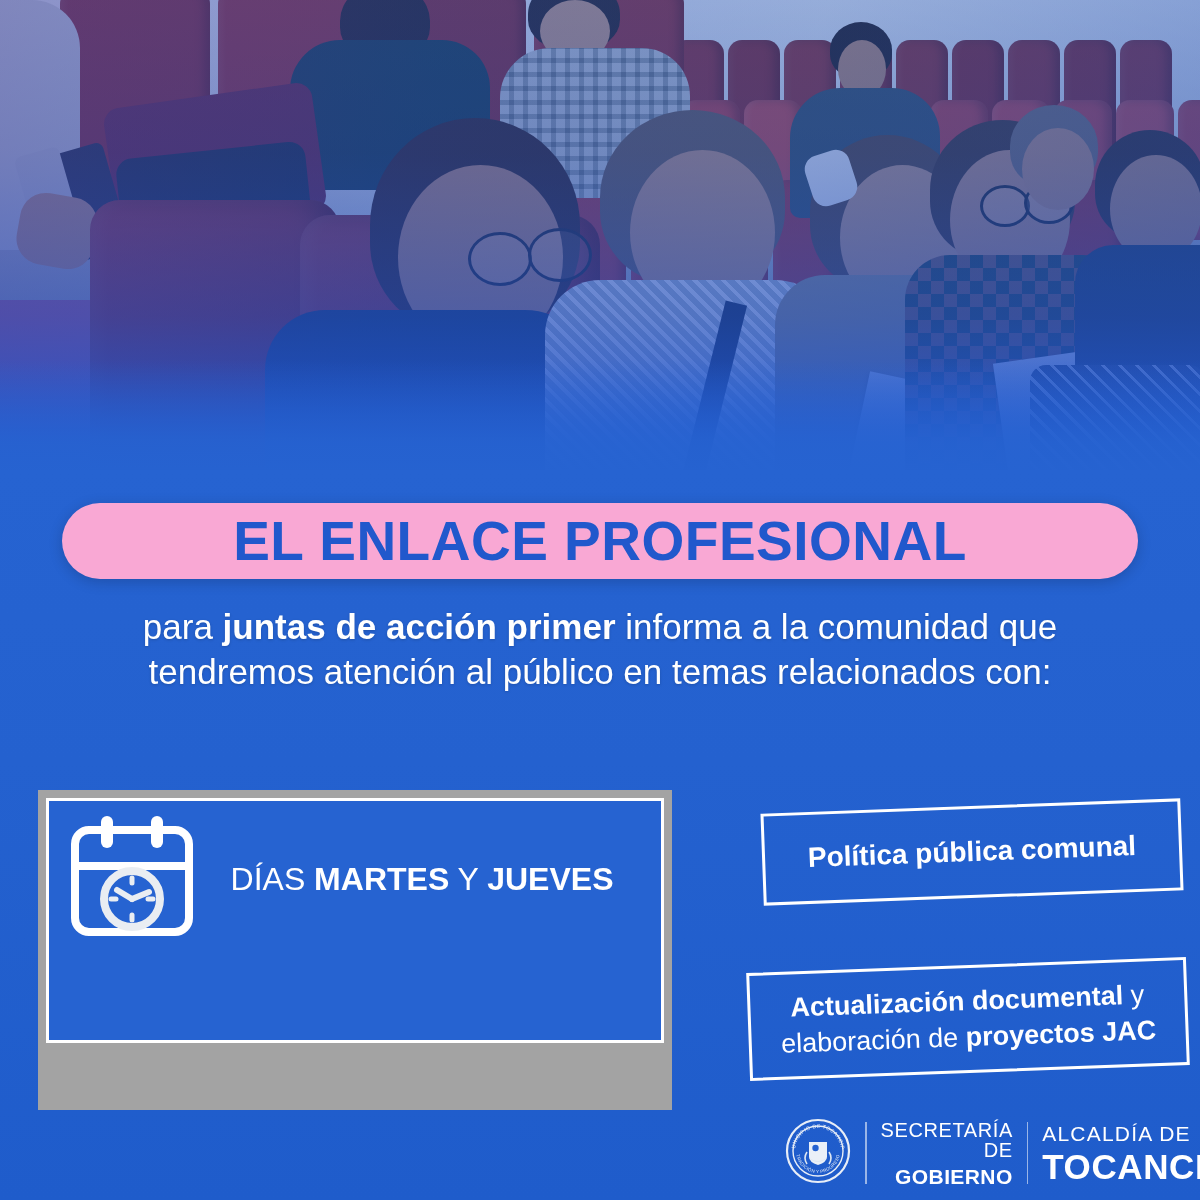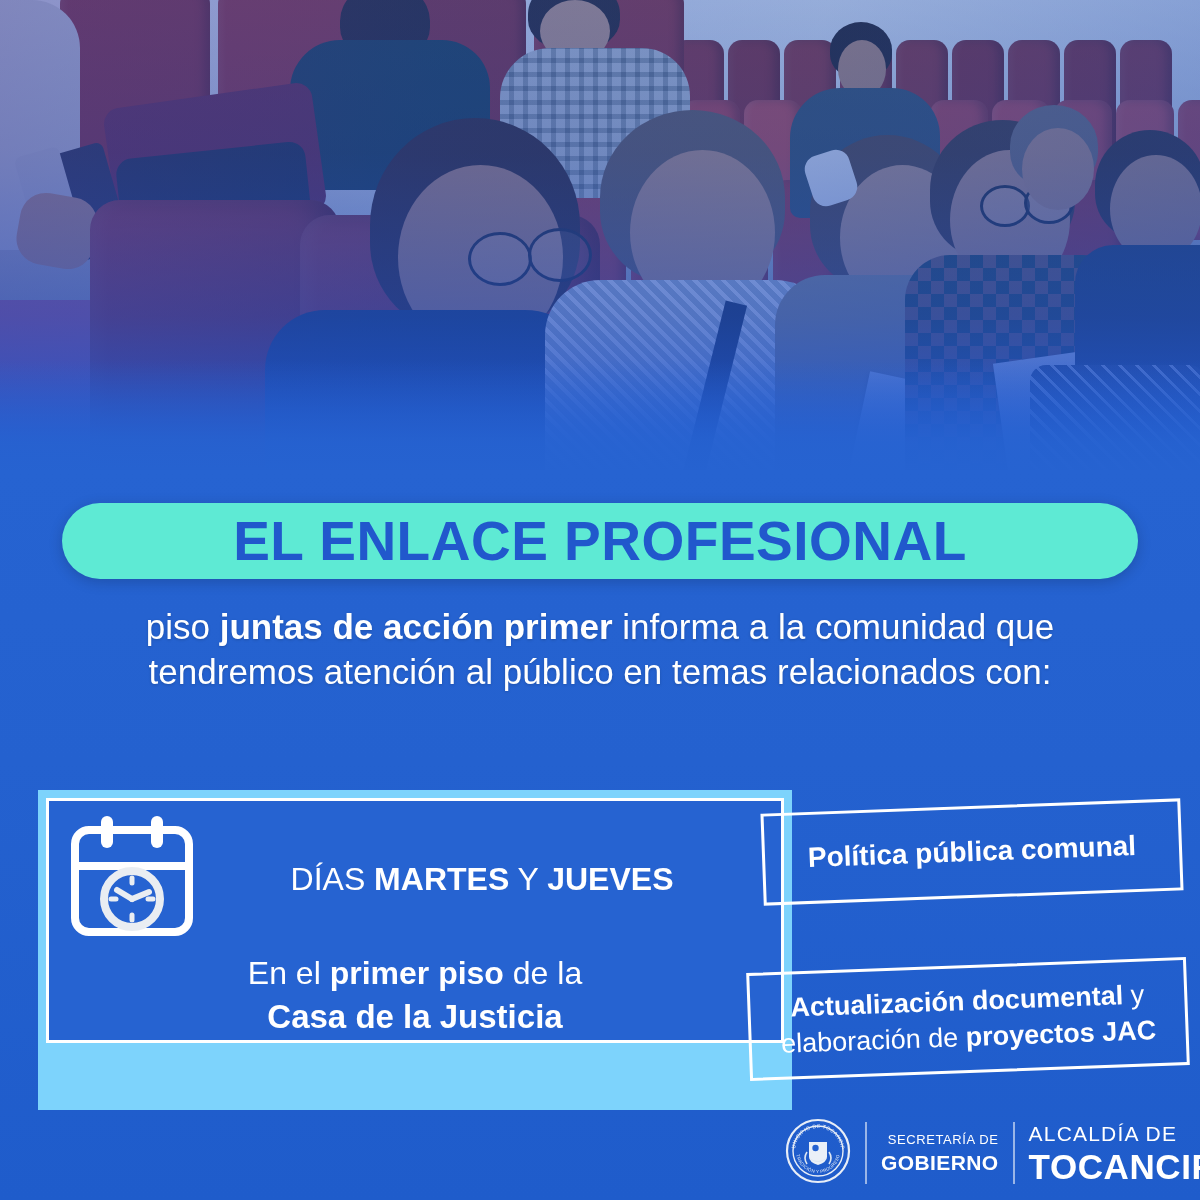--- a/index.html
+++ b/index.html
@@ -91,21 +91,21 @@
   .body-bg {
     position: absolute; left: 0; top: 470px; width: 1200px; height: 730px;
     background: linear-gradient(180deg, #2663d1 0%, #2461cf 40%, #1f5ccb 100%);
   }
 
   
   .title-pill {
     position: absolute;
     left: 62px; top: 503px;
     width: 1076px; height: 76px;
-    background: #5eead4;
+    background: #f9a8d4;
     border-radius: 40px;
     display: flex; align-items: center; justify-content: center;
     box-shadow: 0 3px 14px rgba(0,0,0,.18);
   }
   .title-pill .t {
     color: #2158cc;
     font-size: 55px;
     font-weight: 700;
     letter-spacing: .5px;
     white-space: nowrap;
@@ -121,22 +121,22 @@
     line-height: 45px;
     font-weight: 400;
     text-shadow: 0 1px 3px rgba(0,0,0,.18);
   }
   .subtitle b { font-weight: 700; }
 
   
   .sched-outer {
     position: absolute;
     left: 38px; top: 790px;
-    width: 754px; height: 320px;
-    background: #7dd3fc;
+    width: 634px; height: 320px;
+    background: #a3a3a3;
     padding: 0;
     box-sizing: border-box;
   }
   .sched-inner {
     position: absolute;
     left: 8px; top: 8px; right: 8px;
     height: 245px;
     background: #2663d1;
     border: 3px solid #ffffff;
     box-sizing: border-box;
@@ -192,21 +192,21 @@
 
   
   .footer {
     position: absolute;
     left: 785px; top: 1118px;
     display: flex; align-items: center; gap: 14px;
   }
   .seal { flex: 0 0 auto; }
   .divider-v { width: 2px; height: 62px; background: rgba(255,255,255,.55); }
   .sec-block { color: #ffffff; text-align: right; line-height: 1; }
-  .sec-block .l1 { font-size: 13px; font-weight: 400; letter-spacing: .6px; }
+  .sec-block .l1 { font-size: 20px; font-weight: 400; letter-spacing: .6px; }
   .sec-block .l2 { font-size: 21px; font-weight: 700; letter-spacing: .4px; margin-top: 6px; }
   .alc-block { color: #ffffff; line-height: 1; }
   .alc-block .l1 { font-size: 21px; font-weight: 400; letter-spacing: 1.2px; }
   .alc-block .l2 { font-size: 35px; font-weight: 700; letter-spacing: .6px; margin-top: 5px; }
 </style>
 </head>
 <body>
 
 <div id="poster">
 
@@ -349,21 +349,21 @@
     <div class="photo-bottomfade"></div>
   </div>
 
   <div class="body-bg"></div>
 
   <div class="title-pill">
     <div class="t">EL ENLACE PROFESIONAL</div>
   </div>
 
   <div class="subtitle">
-    <span>piso </span><b>juntas de acción primer</b><span> informa a la comunidad que tendremos atención al público en temas relacionados con:</span>
+    <span>para </span><b>juntas de acción primer</b><span> informa a la comunidad que tendremos atención al público en temas relacionados con:</span>
   </div>
 
   <div class="sched-outer">
     <div class="sched-inner">
 
       <div class="sched-row1">
         <div class="cal-icon">
           <svg width="130" height="126" viewBox="0 0 130 126" fill="none" xmlns="http://www.w3.org/2000/svg">
             <rect x="8" y="16" width="114" height="102" rx="14" stroke="#ffffff" stroke-width="8"></rect>
             <line x1="8" y1="52" x2="122" y2="52" stroke="#ffffff" stroke-width="8"></line>
@@ -376,24 +376,20 @@
             <line x1="81" y1="85" x2="86" y2="85" stroke="#e9edf2" stroke-width="5" stroke-linecap="round"></line>
             <line x1="65" y1="85" x2="50" y2="76" stroke="#e9edf2" stroke-width="6" stroke-linecap="round"></line>
             <line x1="65" y1="85" x2="82" y2="78" stroke="#e9edf2" stroke-width="6" stroke-linecap="round"></line>
           </svg>
         </div>
         <div class="sched-times">
           <div class="line"><span>DÍAS </span><b>MARTES</b><span> Y </span><b>JUEVES</b></div>
         </div>
       </div>
 
-      <div class="sched-place">
-        <div class="l1"><span>En el </span><b>primer piso</b><span> de la</span></div>
-        <div class="l2">Casa de la Justicia</div>
-      </div>
 
     </div>
   </div>
 
   <div class="topic topic-1">
     <div class="txt">Política pública comunal</div>
   </div>
 
   <div class="topic topic-2">
     <div class="txt"><b>Actualización documental</b><span> y elaboración de </span><b>proyectos JAC</b></div>

